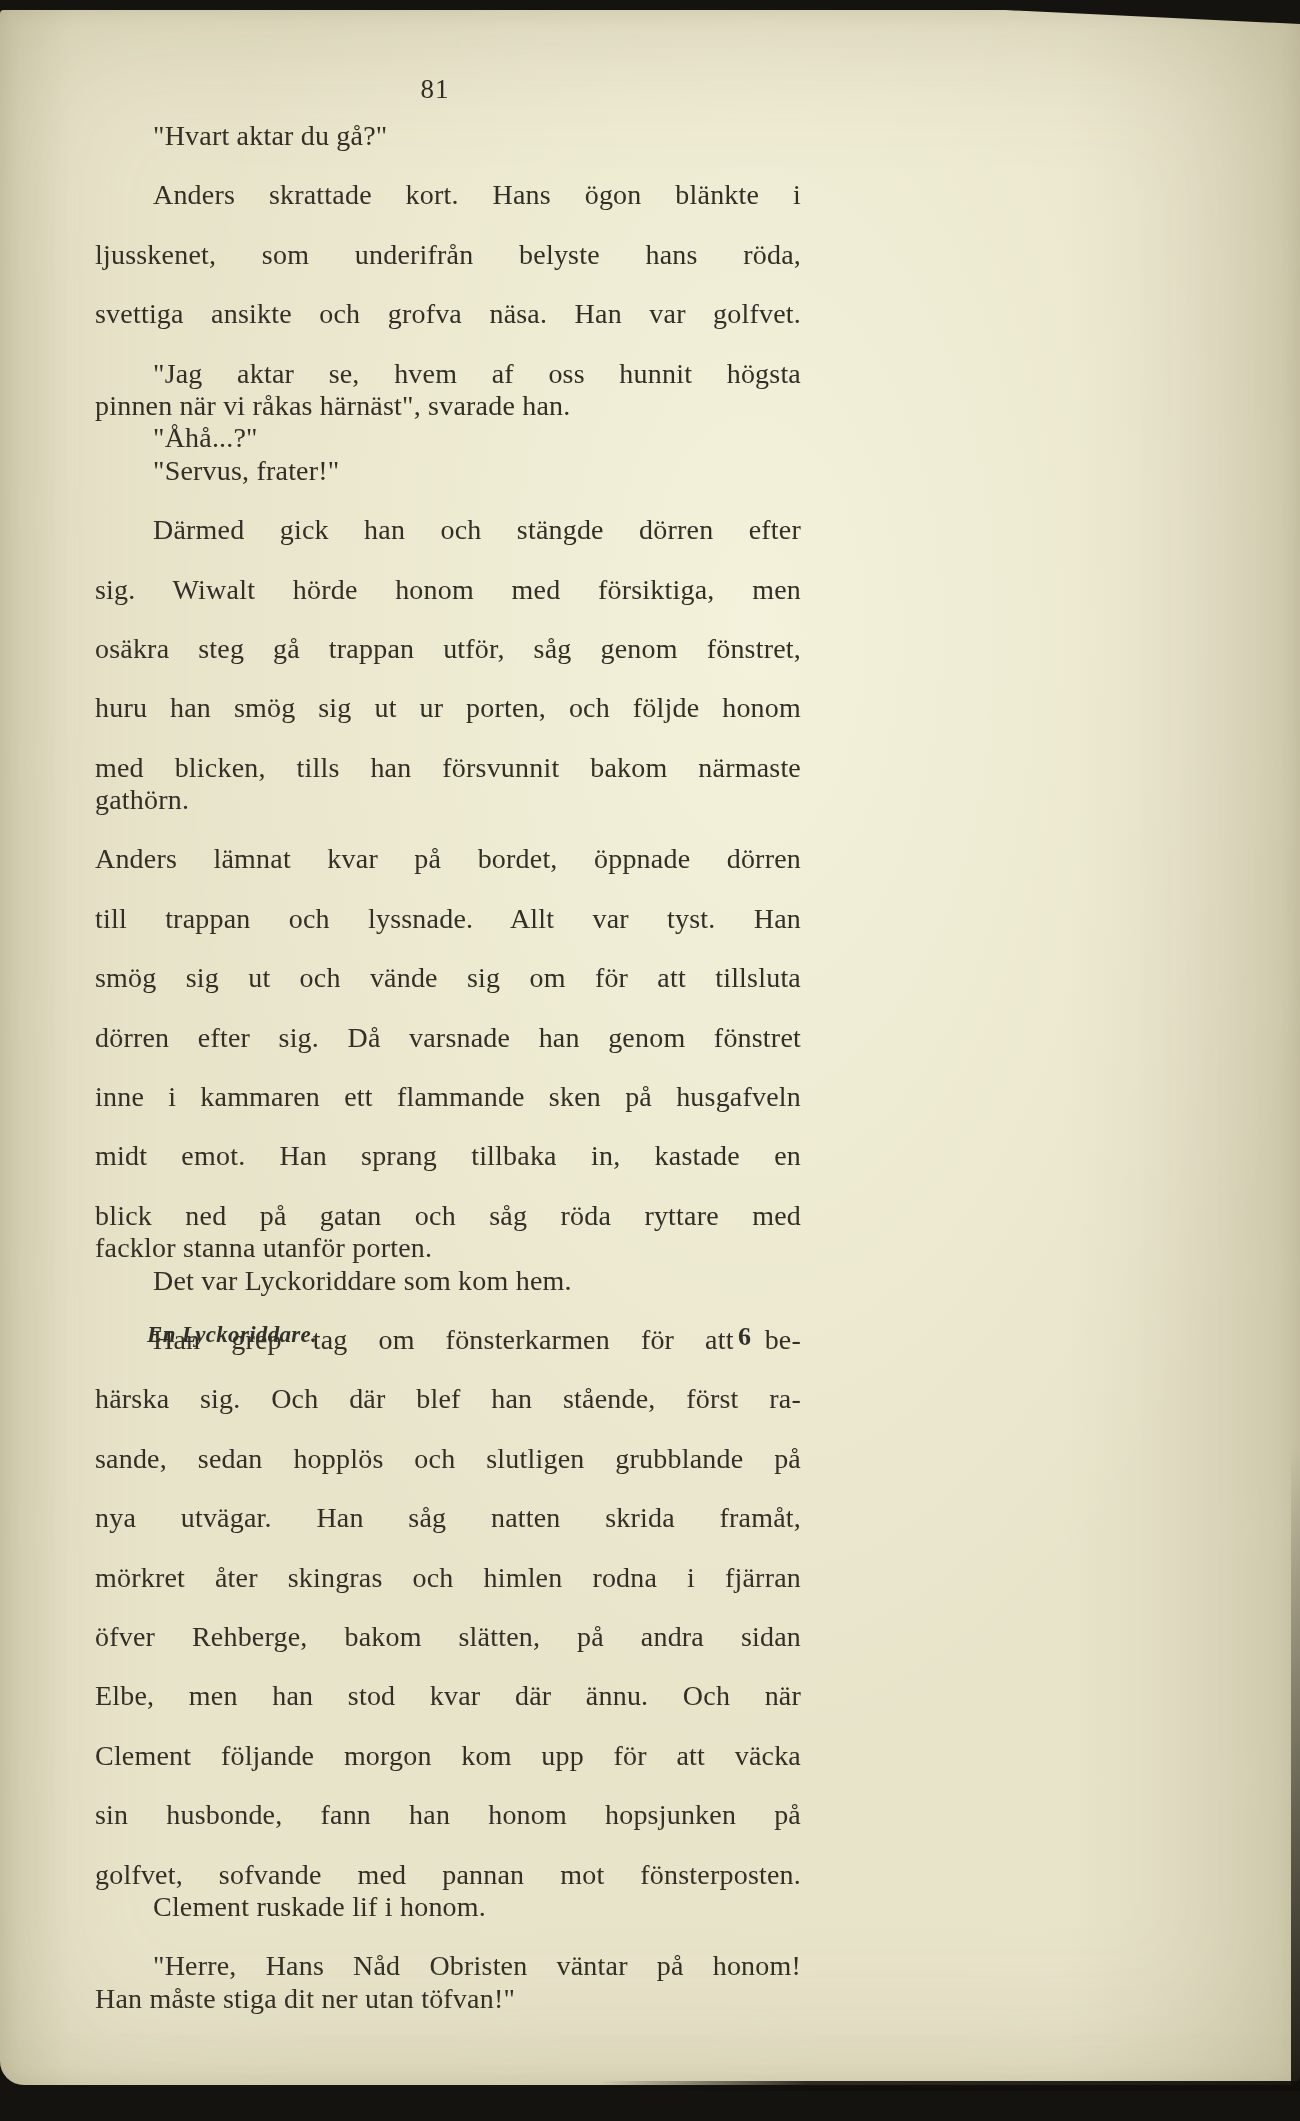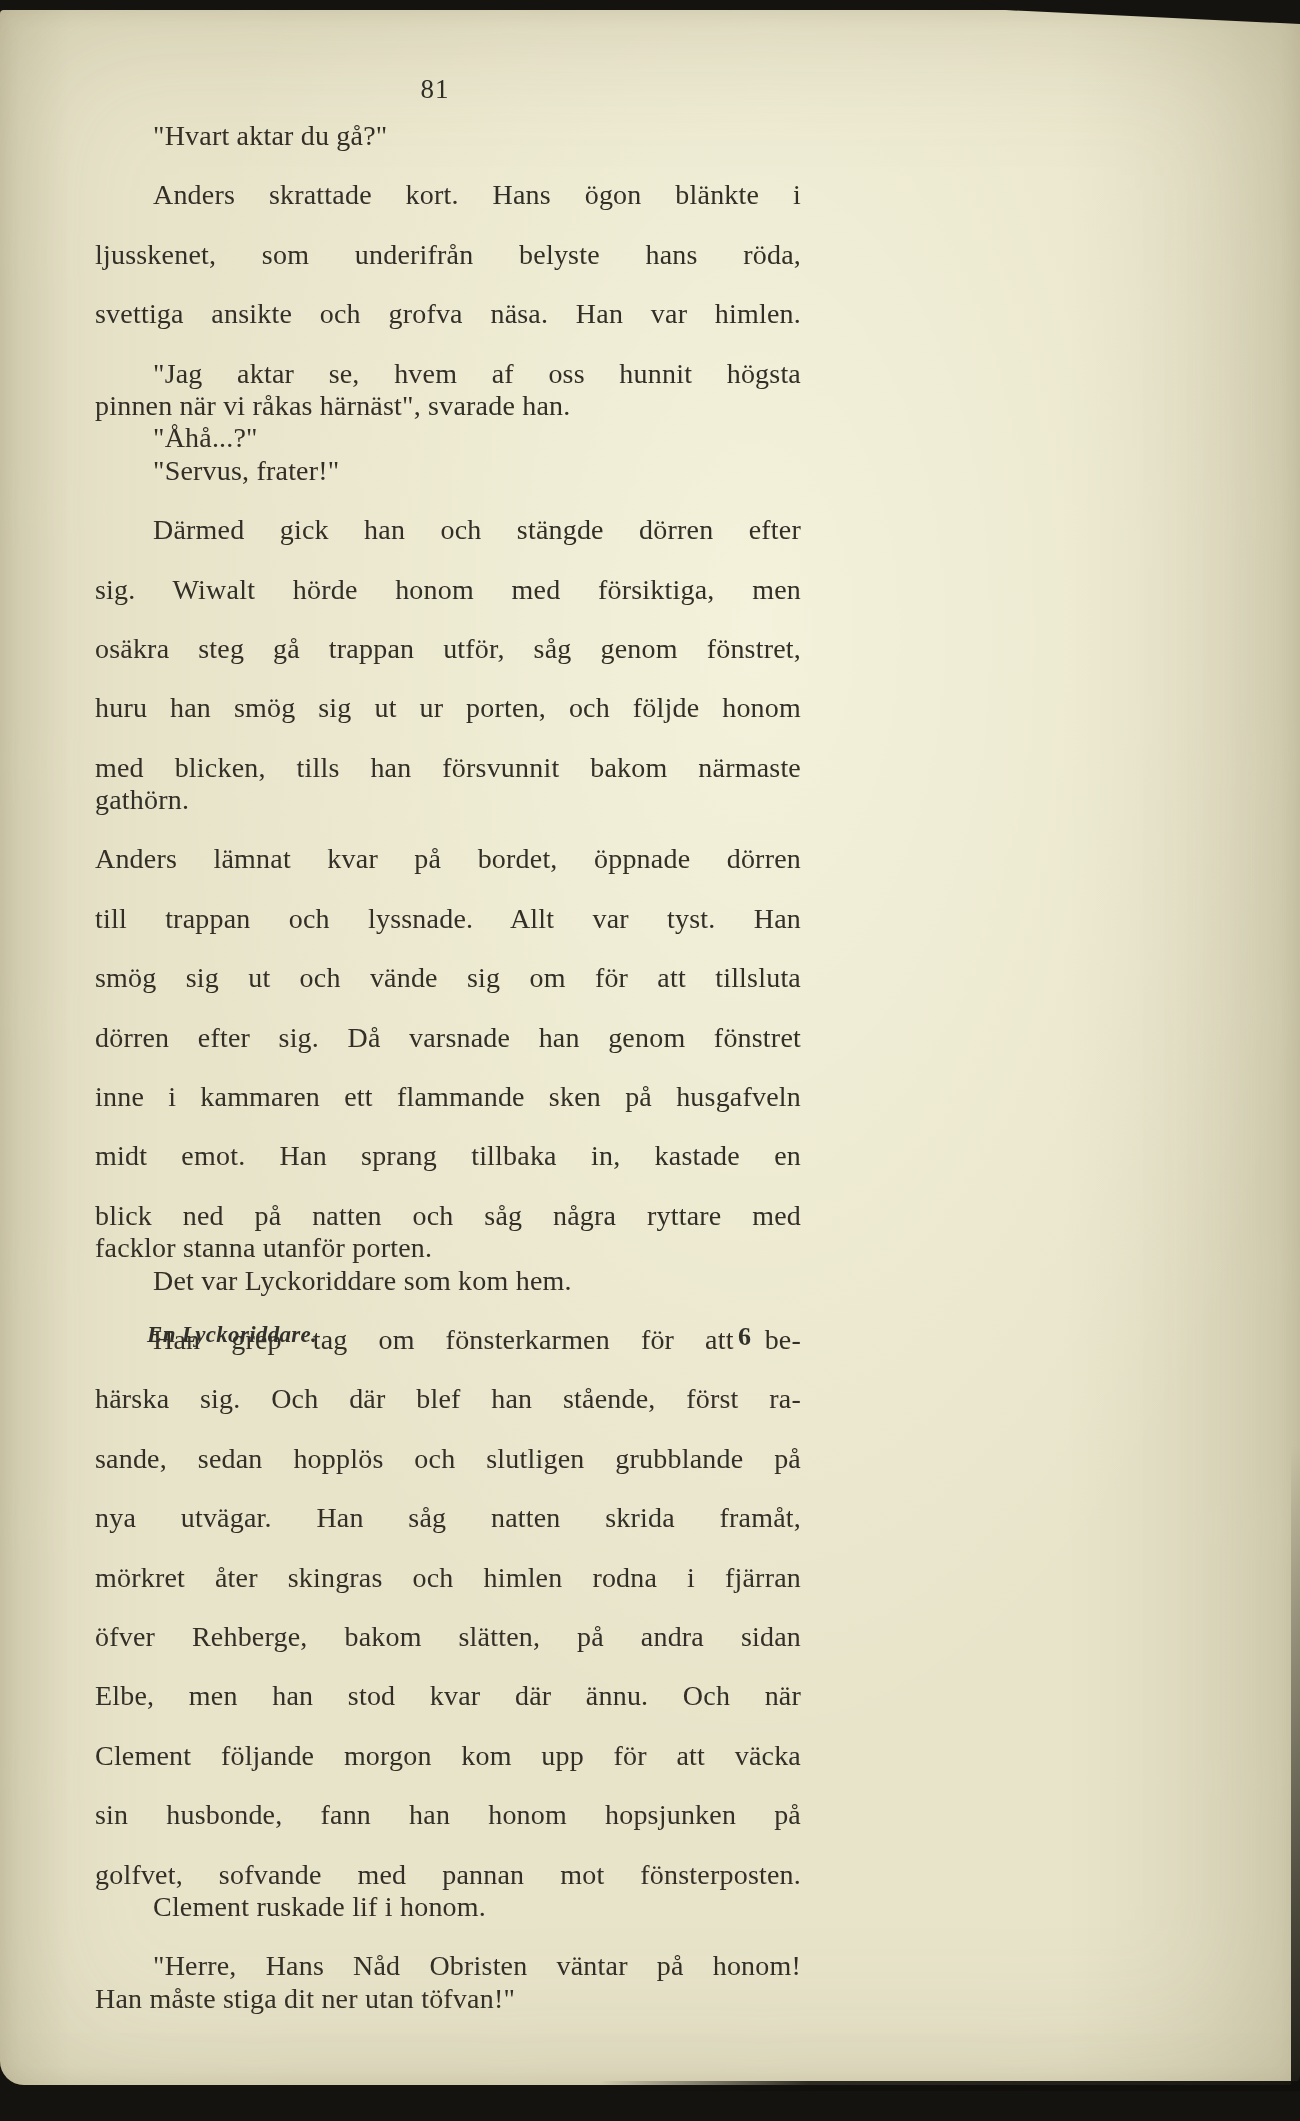--- a/index.html
+++ b/index.html
@@ -123,38 +123,38 @@
 <body>
 
 <div class="scan">
   <div class="paper">
     <div class="page-number">81</div>
 
     <div class="text-block">
         <div class="line indent">"Hvart aktar du gå?"</div>
         <div class="line indent just">Anders skrattade kort. Hans ögon blänkte i</div>
         <div class="line just">ljusskenet, som underifrån belyste hans röda,</div>
-        <div class="line just">svettiga ansikte och grofva näsa. Han var himlen.</div>
+        <div class="line just">svettiga ansikte och grofva näsa. Han var golfvet.</div>
         <div class="line indent just">"Jag aktar se, hvem af oss hunnit högsta</div>
         <div class="line">pinnen när vi råkas härnäst", svarade han.</div>
         <div class="line indent">"Åhå...?"</div>
         <div class="line indent">"Servus, frater!"</div>
         <div class="line indent just">Därmed gick han och stängde dörren efter</div>
         <div class="line just">sig. Wiwalt hörde honom med försiktiga, men</div>
         <div class="line just">osäkra steg gå trappan utför, såg genom fönstret,</div>
         <div class="line just">huru han smög sig ut ur porten, och följde honom</div>
         <div class="line just">med blicken, tills han försvunnit bakom närmaste</div>
         <div class="line">gathörn.</div>
         <div class="line just">Anders lämnat kvar på bordet, öppnade dörren</div>
         <div class="line just">till trappan och lyssnade. Allt var tyst. Han</div>
         <div class="line just">smög sig ut och vände sig om för att tillsluta</div>
         <div class="line just">dörren efter sig. Då varsnade han genom fönstret</div>
         <div class="line just">inne i kammaren ett flammande sken på husgafveln</div>
         <div class="line just">midt emot. Han sprang tillbaka in, kastade en</div>
-        <div class="line just">blick ned på natten och såg några ryttare med</div>
+        <div class="line just">blick ned på gatan och såg röda ryttare med</div>
         <div class="line">facklor stanna utanför porten.</div>
         <div class="line indent">Det var Lyckoriddare som kom hem.</div>
         <div class="line indent just">Han grep tag om fönsterkarmen för att be-</div>
         <div class="line just">härska sig. Och där blef han stående, först ra-</div>
         <div class="line just">sande, sedan hopplös och slutligen grubblande på</div>
         <div class="line just">nya utvägar. Han såg natten skrida framåt,</div>
         <div class="line just">mörkret åter skingras och himlen rodna i fjärran</div>
         <div class="line just">öfver Rehberge, bakom slätten, på andra sidan</div>
         <div class="line just">Elbe, men han stod kvar där ännu. Och när</div>
         <div class="line just">Clement följande morgon kom upp för att väcka</div>

